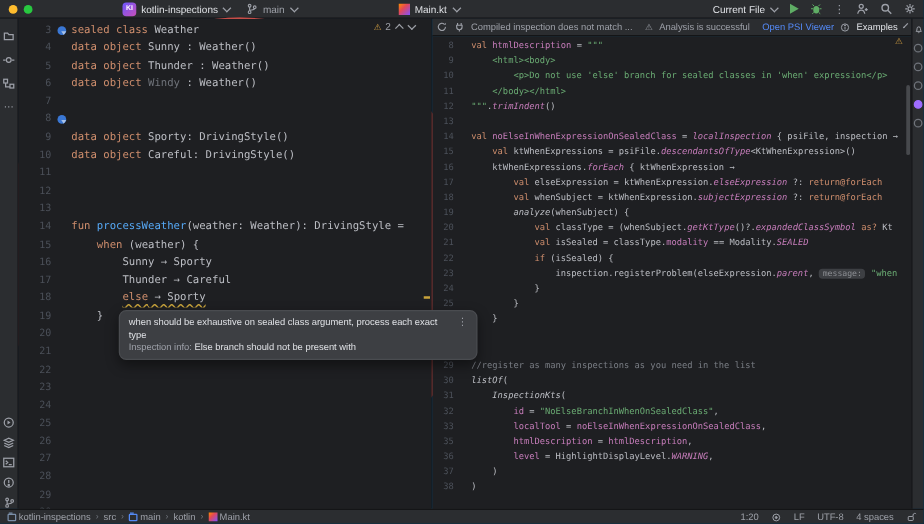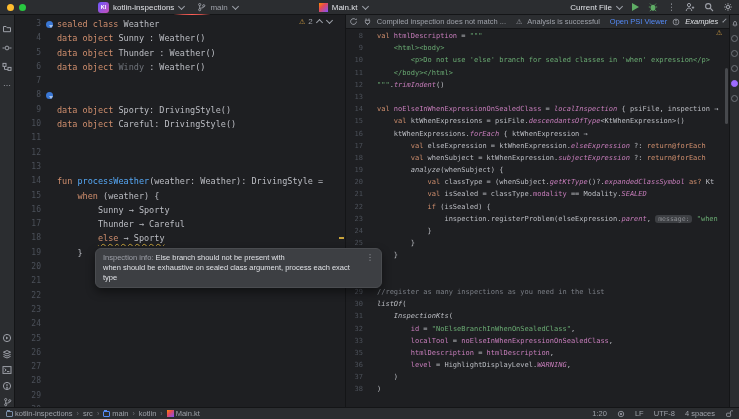--- a/index.html
+++ b/index.html
@@ -31,21 +31,21 @@
   .lstripe .sicon.b{margin-top:6px;}
   
   .editor{position:absolute;background:#1E1F22;overflow:hidden;}
   .led{left:15px;top:15px;width:330px;height:392px;padding-top:2px;}
   .rpane{position:absolute;left:345px;top:15px;width:384px;height:392px;border-left:1px solid #141517;box-sizing:border-box;}
   .rheader{height:14px;background:#2B2D30;border-bottom:1px solid #141517;display:flex;align-items:center;
            gap:5px;padding:0 5px;font-size:7.5px;color:#9DA0A8;white-space:nowrap;overflow:hidden;box-sizing:border-box;justify-content:center;}
   .rheader .divider{width:1px;height:8px;background:#45474B;}
   .rheader .spring{flex:1;}
   .link{color:#548AF7;}
-  .examples{color:#DFE1E5;font-style:italic;}
+  .examples{color:#DFE1E5;}
   .red{position:absolute;left:0;top:14px;width:384px;height:378px;padding-top:1px;overflow:hidden;}
   .cl{display:flex;font-family:"DejaVu Sans Mono",monospace;white-space:pre;}
   .led .cl{height:14.3px;line-height:14.3px;font-size:8.5px;}
   .red .cl{height:12.2px;line-height:12.2px;font-size:7px;}
   .gut{text-align:right;color:#4B5059;flex:none;}
   .led .gut{width:26px;font-size:8px;}
   .red .gut{width:17px;font-size:7px;}
   .gic{flex:none;position:relative;}
   .led .gic{width:16px;}
   .red .gic{width:14px;}
@@ -357,22 +357,22 @@
     </div>
     <div class="dot"></div>
     <div class="dot"></div>
     <div class="dot"></div>
     <div class="dot purple"></div>
     <div class="dot"></div>
   </div>
 
   <div class="tooltip">
     <div class="tcol">
+      <div>when should be exhaustive on sealed class argument, process each exact type</div>
       <div><span class="tinfo-label">Inspection info:</span><span> Else branch should not be present with</span></div>
-      <div>when should be exhaustive on sealed class argument, process each exact type</div>
     </div>
     <div class="tkebab">⋮</div>
   </div>
 
   <div class="statusbar">
     <div class="crumbs">
       <span class="crumb">
         <span class="folder7"></span>
         <span>kotlin-inspections</span>
       </span>

